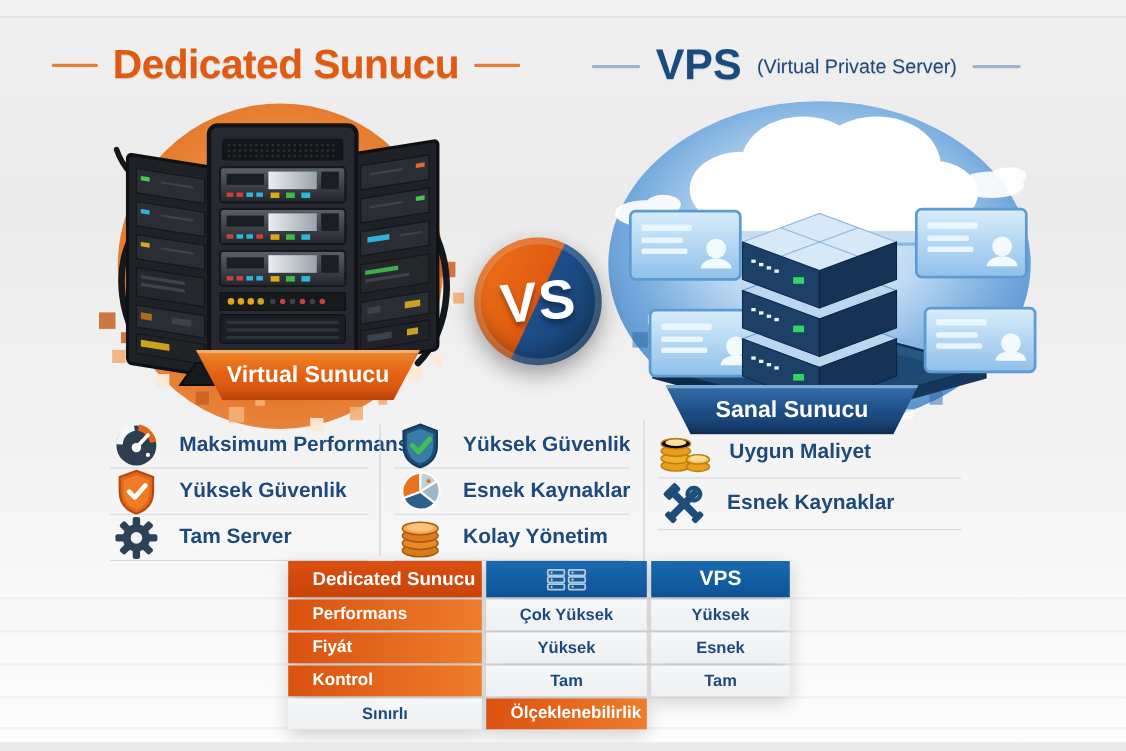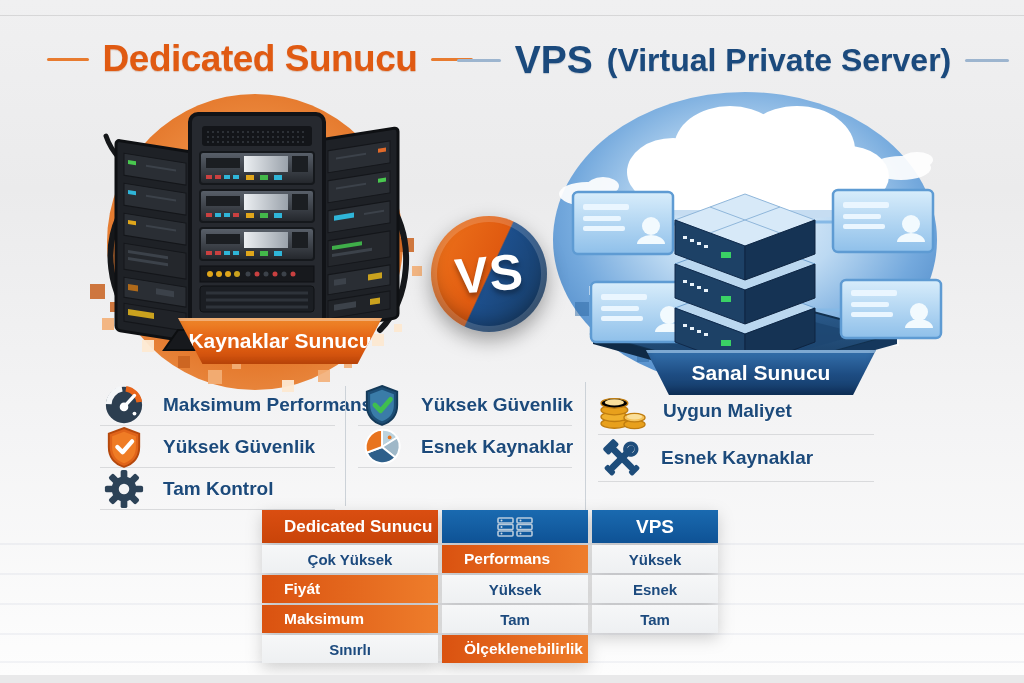--- a/index.html
+++ b/index.html
@@ -13,35 +13,35 @@
   .title-row{position:absolute;display:flex;align-items:center;justify-content:center;gap:14px;}
   #title-left{top:38px;left:62px;width:396px;}
   #title-right{top:38px;left:498px;width:470px;}
   .dash{height:3px;border-radius:2px;flex:0 0 auto;}
   .dash.orange{width:42px;background:#e87b2f;}
   .dash.blue{width:44px;background:#9db5cf;}
   .t-main-left{font-size:37px;font-weight:bold;letter-spacing:-.5px;color:#e05a12;
                text-shadow:0 1px 1px rgba(160,60,0,.25);white-space:nowrap;}
   .t-main-right{font-size:39px;font-weight:bold;color:#1b4a7d;white-space:nowrap;
                 text-shadow:0 1px 1px rgba(10,40,80,.2);}
-  .t-sub-right{font-size:32px;font-weight:bold;color:#1b4a7d;white-space:nowrap;
+  .t-sub-right{font-size:18px;font-weight:normal;color:#1b4a7d;white-space:nowrap;
                text-shadow:0 1px 1px rgba(10,40,80,.18);}
 
   
   .scene{position:absolute;pointer-events:none;}
   #scene-left{left:82px;top:88px;width:350px;height:310px;}
   #scene-right{left:545px;top:72px;width:400px;height:332px;}
 
   .banner{position:absolute;display:flex;align-items:center;justify-content:center;
           color:#fff;font-weight:bold;z-index:5;}
   #banner-left{left:178px;top:318px;width:204px;height:46px;font-size:21px;
       clip-path:polygon(0 0,100% 0,88% 100%,12% 100%);
       background:linear-gradient(180deg,#f08a2c 0%,#e46314 45%,#cf4e0c 100%);
       box-shadow:inset 0 3px 0 rgba(255,255,255,.35), inset 0 -4px 8px rgba(120,40,0,.35);}
-  #banner-right{left:646px;top:350px;width:230px;height:45px;font-size:21px;
+  #banner-right{left:605px;top:350px;width:230px;height:45px;font-size:21px;
       clip-path:polygon(0 0,100% 0,90% 100%,10% 100%);
       background:linear-gradient(180deg,#3572ae 0%,#1d4c82 55%,#143a66 100%);
       box-shadow:inset 0 3px 0 rgba(190,220,245,.55), inset 0 -4px 8px rgba(0,20,50,.4);}
 
   
   #vs-badge{position:absolute;left:431px;top:216px;width:116px;height:116px;border-radius:50%;
       background:linear-gradient(115deg,#ef751c 0%,#e05a10 49.5%,#1d4f8c 50.5%,#16395f 100%);
       display:flex;align-items:center;justify-content:center;z-index:6;
       box-shadow:0 8px 20px rgba(0,0,0,.35), inset 0 0 0 6px rgba(255,255,255,.16),
                  inset 0 -10px 16px rgba(0,0,0,.28);}
@@ -381,21 +381,21 @@
         <rect x="138" y="164" width="4" height="3" fill="#e8f2fa"></rect>
           <rect x="145" y="167" width="4" height="3" fill="#e8f2fa"></rect>
         <rect x="152" y="170" width="4" height="3" fill="#e8f2fa"></rect>
           <rect x="159" y="173" width="4" height="3" fill="#e8f2fa"></rect>
         <rect x="176" y="180" width="10" height="6" fill="#3ad165"></rect>
       </g>
     </g>
   </svg>
 
   <div class="banner" id="banner-left">
-    <span>Kaynaklar Sunucu</span>
+    <span>Virtual Sunucu</span>
   </div>
   <div class="banner" id="banner-right">
     <span>Sanal Sunucu</span>
   </div>
 
   <div id="vs-badge">
     <span>VS</span>
   </div>
 
   <div class="fcol" id="fcol-1">
@@ -434,21 +434,21 @@
               <rect x="32" y="18.5" width="10" height="7" rx="2"></rect>
               <rect x="18.5" y="2" width="7" height="10" rx="2" transform="rotate(45 22 22)"></rect>
               <rect x="18.5" y="32" width="7" height="10" rx="2" transform="rotate(45 22 22)"></rect>
               <rect x="2" y="18.5" width="10" height="7" rx="2" transform="rotate(45 22 22)"></rect>
               <rect x="32" y="18.5" width="10" height="7" rx="2" transform="rotate(45 22 22)"></rect>
             </g>
           </g>
           <circle cx="22" cy="22" r="5.5" fill="#f3f3f4"></circle>
         </svg>
       </span>
-      <span class="flabel">Tam Kontrol</span>
+      <span class="flabel">Tam Server</span>
     </div>
   </div>
 
   <div class="vdiv" id="vdiv-1"></div>
 
   <div class="fcol" id="fcol-2">
     <div class="fitem">
       <span class="ficon">
         <svg width="38" height="42" viewBox="0 0 40 44">
           <path d="M20 2 L36 8 V22 C36 34 29 40 20 43 C11 40 4 34 4 22 V8 Z" fill="#1d4e75" stroke="#143a59" stroke-width="2"></path>
@@ -462,20 +462,34 @@
       <span class="ficon">
         <svg width="42" height="42" viewBox="0 0 44 44">
           <path d="M22 22 L22 4 A18 18 0 0 1 38 12 Z" fill="#bcd3de" stroke="#ffffff" stroke-width="2"></path>
           <path d="M22 22 L38 12 A18 18 0 0 1 36 33 Z" fill="#9fb8c8" stroke="#ffffff" stroke-width="2"></path>
           <path d="M22 22 L36 33 A18 18 0 0 1 6 28 Z" fill="#2e5f8a" stroke="#ffffff" stroke-width="2"></path>
           <path d="M22 22 L6 28 A18 18 0 0 1 22 4 Z" fill="#e8741f" stroke="#ffffff" stroke-width="2"></path>
           <circle cx="30" cy="12" r="2" fill="#e8741f"></circle>
         </svg>
       </span>
       <span class="flabel">Esnek Kaynaklar</span>
+    </div>
+    <div class="fitem">
+      <span class="ficon">
+        <svg width="44" height="40" viewBox="0 0 46 42">
+          <g stroke="#a85a12" stroke-width="1.5">
+            <ellipse cx="23" cy="33" rx="17" ry="6" fill="#db7c1e"></ellipse>
+            <ellipse cx="23" cy="26" rx="17" ry="6" fill="#e8892a"></ellipse>
+            <ellipse cx="23" cy="19" rx="17" ry="6" fill="#db7c1e"></ellipse>
+            <ellipse cx="23" cy="12" rx="17" ry="6" fill="#f5a94f"></ellipse>
+          </g>
+          <ellipse cx="23" cy="11" rx="13" ry="4" fill="#f9c477"></ellipse>
+        </svg>
+      </span>
+      <span class="flabel">Kolay Yönetim</span>
     </div>
   </div>
 
   <div class="vdiv" id="vdiv-2"></div>
 
   <div class="fcol" id="fcol-3">
     <div class="fitem">
       <span class="ficon">
         <svg width="50" height="44" viewBox="0 0 52 46">
           <g stroke="#c07d10" stroke-width="1.4">
@@ -536,29 +550,29 @@
             <circle cx="6.5" cy="11" r="1"></circle>
             <circle cx="6.5" cy="17.5" r="1"></circle>
         <circle cx="25.5" cy="4.5" r="1"></circle>
             <circle cx="25.5" cy="11" r="1"></circle>
             <circle cx="25.5" cy="17.5" r="1"></circle>
           </g>
       </svg>
     </div>
     <div class="cell th blue center">VPS</div>
 
+    <div class="cell lbl">Performans</div>
     <div class="cell val center">Çok Yüksek</div>
-    <div class="cell lbl">Performans</div>
     <div class="cell val center">Yüksek</div>
 
     <div class="cell lbl">Fiyát</div>
     <div class="cell val center">Yüksek</div>
     <div class="cell val center">Esnek</div>
 
-    <div class="cell lbl">Maksimum</div>
+    <div class="cell lbl">Kontrol</div>
     <div class="cell val center">Tam</div>
     <div class="cell val center">Tam</div>
 
     <div class="cell val center">Sınırlı</div>
     <div class="cell lbl">Ölçeklenebilirlik</div>
   </div>
 
 </div>
 
 </body></html>

